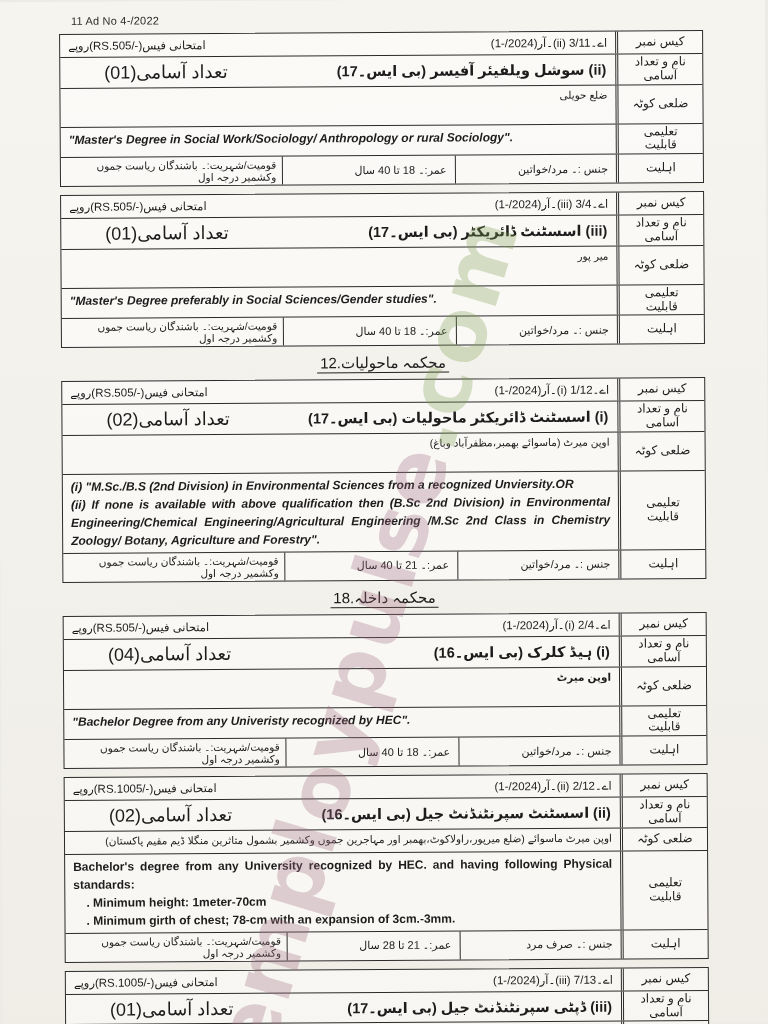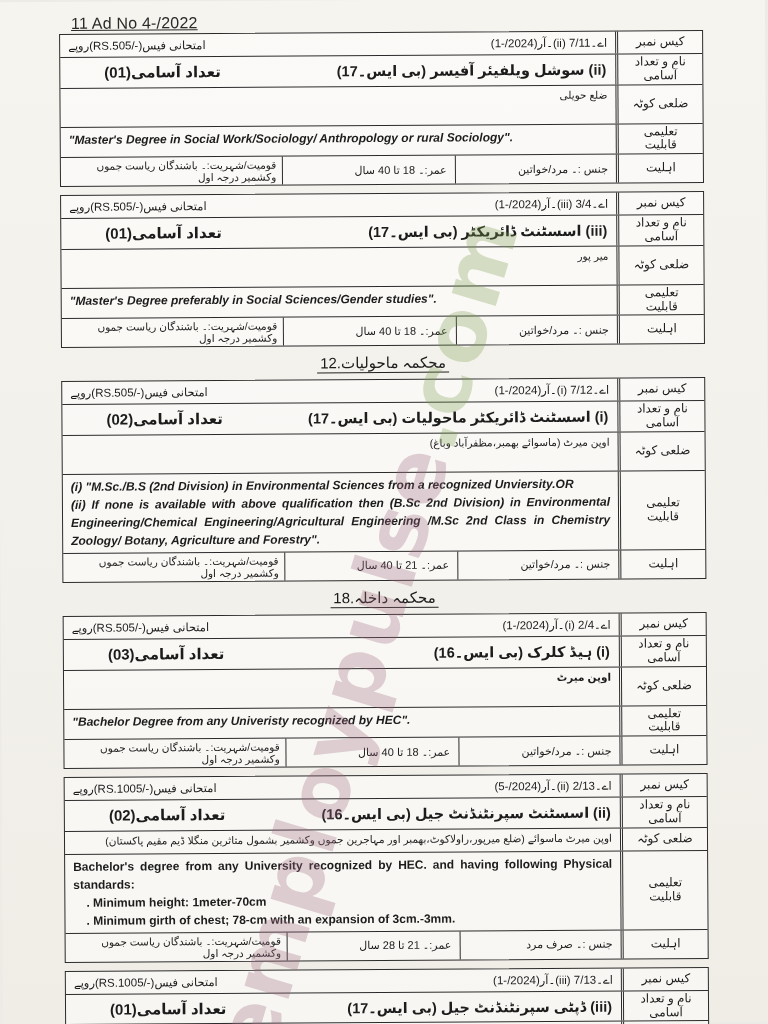--- a/index.html
+++ b/index.html
@@ -7,39 +7,39 @@
     width:768px; height:1024px; position:relative; overflow:hidden;
     background:#edebe5;
     font-family:"Liberation Sans","DejaVu Sans",sans-serif;
     color:#1c1c1c;
   }
   .sheet {
     position:absolute; inset:0;
     background:linear-gradient(180deg,#f6f4ef 0%,#f2f0ea 60%,#efede6 100%);
     transform:rotate(-0.35deg);
   }
-  .doc-header { position:absolute; top:13px; left:74px; font-size:16px; letter-spacing:.2px; color:#2a2a2a;text-decoration:underline; }
+  .doc-header { position:absolute; top:13px; left:74px; font-size:11px; letter-spacing:.2px; color:#2a2a2a; }
   .content { position:absolute; top:32px; left:62px; width:644px; }
 
   .jtable { border:1.6px solid #2b2b2b; margin-bottom:8px; background:rgba(255,255,255,.5); }
   .row { display:flex; border-top:1.4px solid #2b2b2b; }
   .row:first-child { border-top:none; }
   .content-cell { flex:1; min-width:0; }
   .label-cell {
     width:60px; flex:0 0 60px; border-left:3px double #2b2b2b;
     font-size:12px; display:flex; align-items:center; justify-content:center;
     text-align:center; padding:1px 12px; line-height:1.15;
   }
 
   .case-row .content-cell { display:flex; justify-content:space-between; align-items:center;
     padding:2px 8px; font-size:11.5px; min-height:18px; }
   .post-row .content-cell { display:flex; justify-content:space-between; align-items:center;
     padding:2px 9px 2px 44px; min-height:25px; }
   .post-name { font-weight:bold; font-size:14.5px; }
-  .post-count { font-weight:bold; font-size:15px; }
+  .post-count { font-weight:normal; font-size:18px; }
 
   .quota-row .content-cell { padding:2px 8px; font-size:10.5px; line-height:1.35; }
   .q-tall { min-height:34px; }
   .q-small { font-size:9.5px; min-height:18px; }
   .quota-bold { font-weight:bold; font-size:13px; }
 
   .qual-row .content-cell { padding:3px 8px; font-size:12px; font-weight:bold; line-height:1.5; }
   .qual-quote { font-style:italic; }
   .qual-just { text-align:justify; }
   .indent { padding-left:13px; }
@@ -68,21 +68,21 @@
 <body>
 
 <div class="sheet">
   <div class="doc-header">11 Ad No 4-/2022</div>
 
   <div class="content">
 
     <div class="jtable">
       <div class="row case-row">
         <div class="content-cell" dir="rtl">
-          <span>اے۔7/11 (ii)۔آر(‪1-/2024‬)</span>
+          <span>اے۔3/11 (ii)۔آر(‪1-/2024‬)</span>
           <span>امتحانی فیس(‪RS.505/-‬)روپے</span>
         </div>
         <div class="label-cell" dir="rtl">کیس نمبر</div>
       </div>
       <div class="row post-row">
         <div class="content-cell" dir="rtl">
           <span class="post-name">(ii) سوشل ویلفیئر آفیسر (بی ایس۔17)</span>
           <span class="post-count">تعداد آسامی(01)</span>
         </div>
         <div class="label-cell" dir="rtl">نام و تعداد آسامی</div>
@@ -142,21 +142,21 @@
       </div>
     </div>
 
     <div class="section-header">
       <span dir="ltr">12.محکمہ ماحولیات</span>
     </div>
 
     <div class="jtable">
       <div class="row case-row">
         <div class="content-cell" dir="rtl">
-          <span>اے۔7/12 (i)۔آر(‪1-/2024‬)</span>
+          <span>اے۔1/12 (i)۔آر(‪1-/2024‬)</span>
           <span>امتحانی فیس(‪RS.505/-‬)روپے</span>
         </div>
         <div class="label-cell" dir="rtl">کیس نمبر</div>
       </div>
       <div class="row post-row">
         <div class="content-cell" dir="rtl">
           <span class="post-name">(i) اسسٹنٹ ڈائریکٹر ماحولیات (بی ایس۔17)</span>
           <span class="post-count">تعداد آسامی(02)</span>
         </div>
         <div class="label-cell" dir="rtl">نام و تعداد آسامی</div>
@@ -190,21 +190,21 @@
       <div class="row case-row">
         <div class="content-cell" dir="rtl">
           <span>اے۔2/4 (i)۔آر(‪1-/2024‬)</span>
           <span>امتحانی فیس(‪RS.505/-‬)روپے</span>
         </div>
         <div class="label-cell" dir="rtl">کیس نمبر</div>
       </div>
       <div class="row post-row">
         <div class="content-cell" dir="rtl">
           <span class="post-name">(i) ہیڈ کلرک (بی ایس۔16)</span>
-          <span class="post-count">تعداد آسامی(03)</span>
+          <span class="post-count">تعداد آسامی(04)</span>
         </div>
         <div class="label-cell" dir="rtl">نام و تعداد آسامی</div>
       </div>
       <div class="row quota-row">
         <div class="content-cell q-tall quota-bold" dir="rtl">اوپن میرٹ</div>
         <div class="label-cell" dir="rtl">ضلعی کوٹہ</div>
       </div>
       <div class="row qual-row">
         <div class="content-cell qual-quote">
           <div>"Bachelor Degree from any Univeristy recognized by HEC".</div>
@@ -217,21 +217,21 @@
           <span class="elig-age">عمر:۔   18 تا 40 سال</span>
           <span class="elig-nat">قومیت/شہریت:۔  باشندگان ریاست جموں وکشمیر درجہ اول</span>
         </div>
         <div class="label-cell" dir="rtl">اہلیت</div>
       </div>
     </div>
 
     <div class="jtable">
       <div class="row case-row">
         <div class="content-cell" dir="rtl">
-          <span>اے۔2/13 (ii)۔آر(‪5-/2024‬)</span>
+          <span>اے۔2/12 (ii)۔آر(‪1-/2024‬)</span>
           <span>امتحانی فیس(‪RS.1005/-‬)روپے</span>
         </div>
         <div class="label-cell" dir="rtl">کیس نمبر</div>
       </div>
       <div class="row post-row">
         <div class="content-cell" dir="rtl">
           <span class="post-name">(ii) اسسٹنٹ سپرنٹنڈنٹ جیل (بی ایس۔16)</span>
           <span class="post-count">تعداد آسامی(02)</span>
         </div>
         <div class="label-cell" dir="rtl">نام و تعداد آسامی</div>

